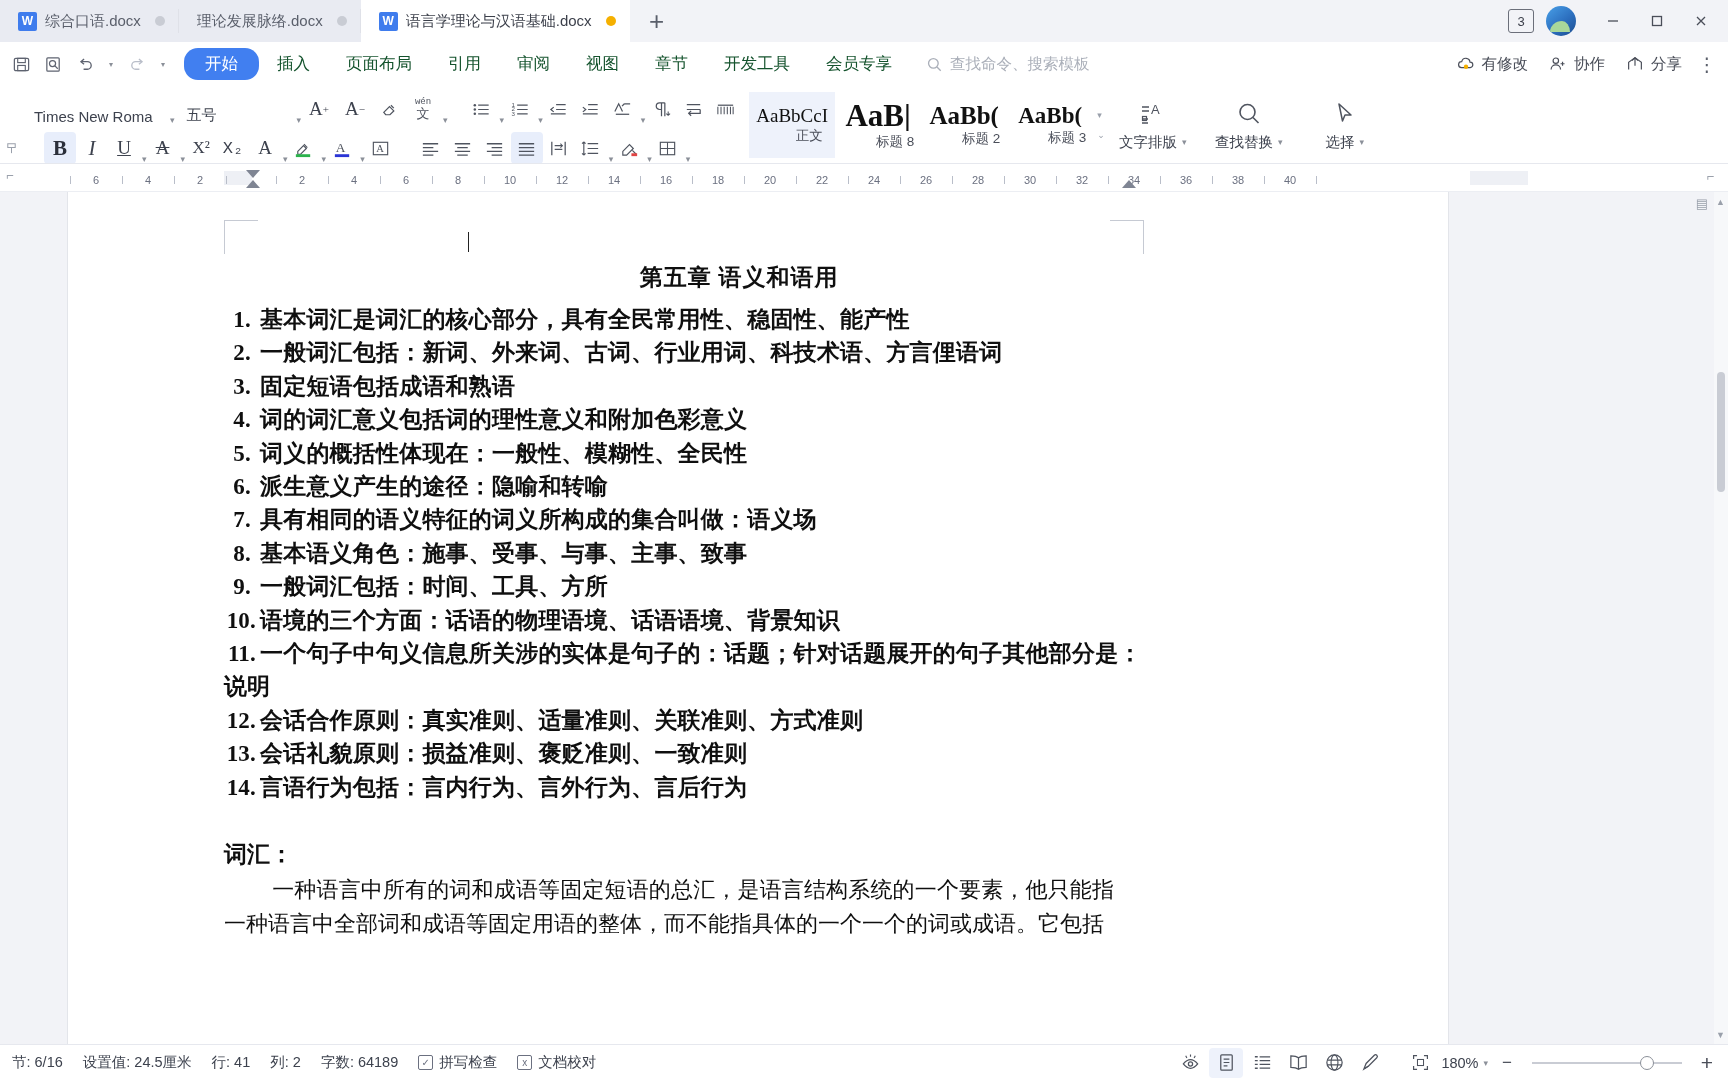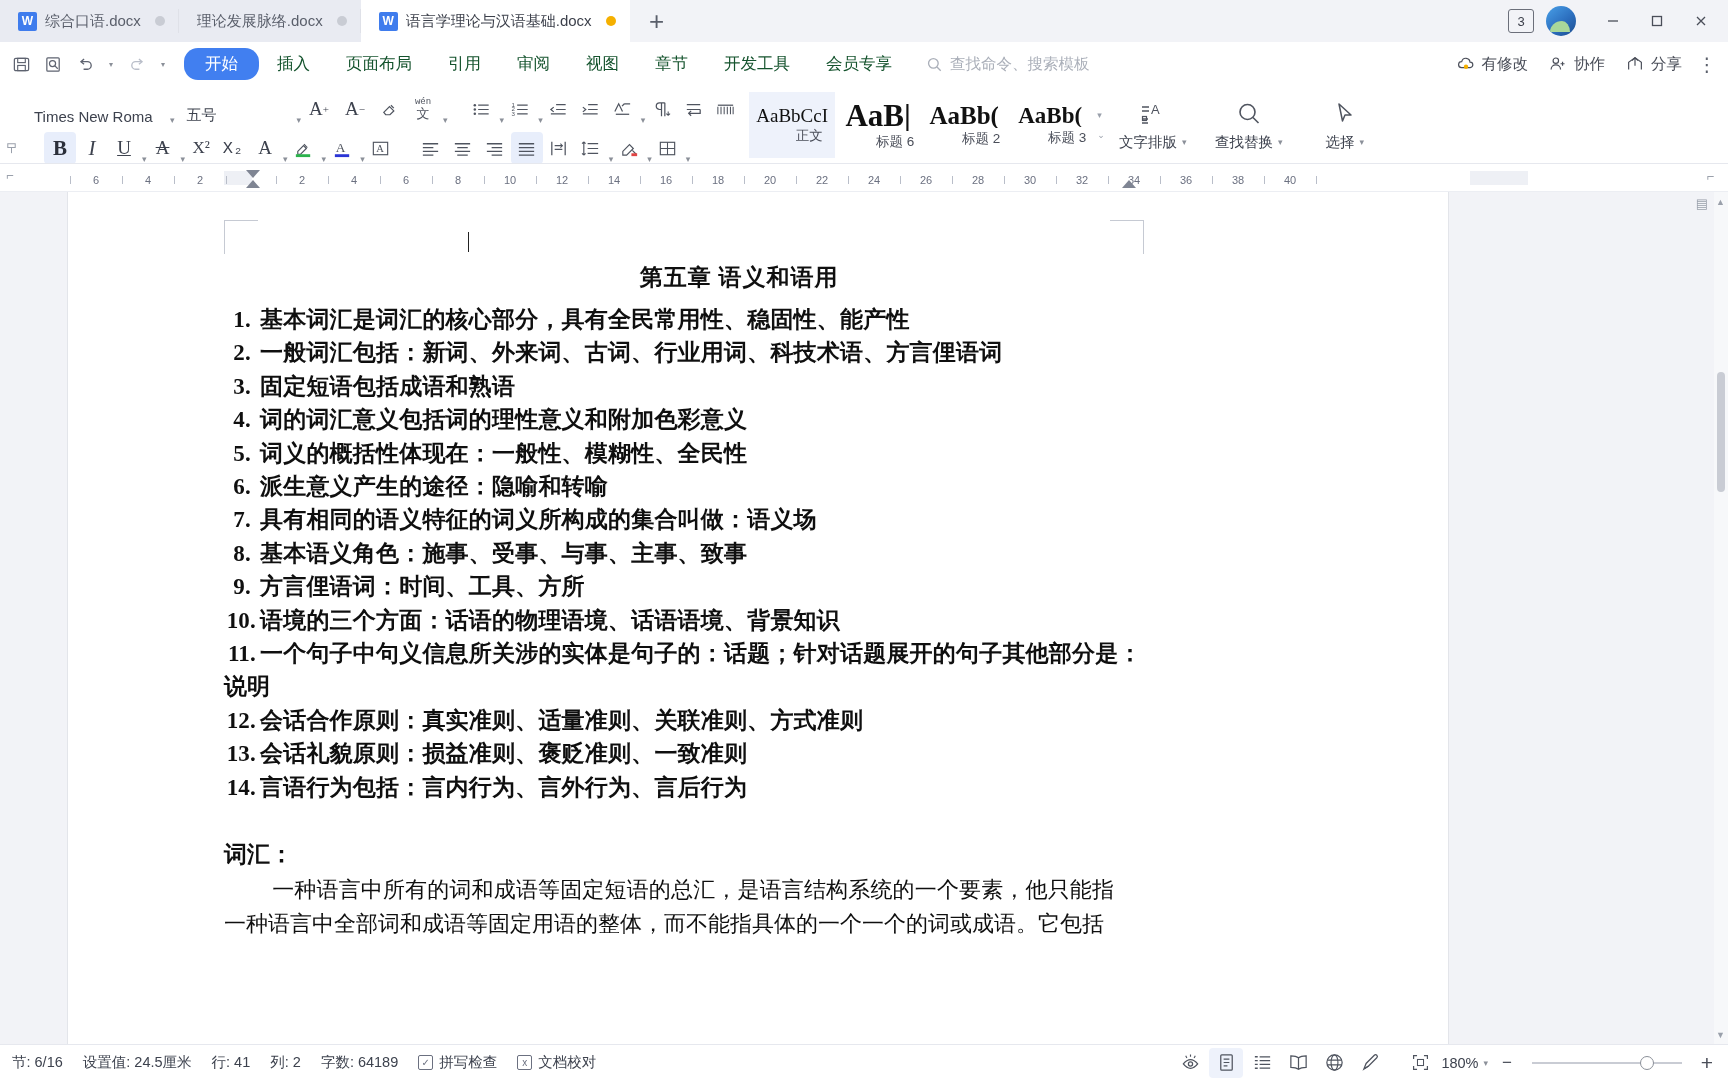--- a/index.html
+++ b/index.html
@@ -584,21 +584,21 @@
       </div>
     </div>
 
     <div class="gallery">
       <div class="gcell sel">
         <div class="gprev p0">AaBbCcI</div>
         <div class="glabel">正文</div>
       </div>
       <div class="gcell">
         <div class="gprev p1">AaB|</div>
-        <div class="glabel">标题 6</div>
+        <div class="glabel">标题 8</div>
       </div>
       <div class="gcell">
         <div class="gprev p2">AaBb(</div>
         <div class="glabel">标题 2</div>
       </div>
       <div class="gcell">
         <div class="gprev p3">AaBb(</div>
         <div class="glabel">标题 3</div>
       </div>
       <div class="gscroll">
@@ -738,21 +738,21 @@
           <div class="oli">
               <span class="num">7.</span>
               <span>具有相同的语义特征的词义所构成的集合叫做：语义场</span>
             </div>
           <div class="oli">
               <span class="num">8.</span>
               <span>基本语义角色：施事、受事、与事、主事、致事</span>
             </div>
           <div class="oli">
               <span class="num">9.</span>
-              <span>方言俚语词：时间、工具、方所</span>
+              <span>一般词汇包括：时间、工具、方所</span>
             </div>
           <div class="oli two">
               <span class="num">10.</span>
               <span>语境的三个方面：话语的物理语境、话语语境、背景知识</span>
             </div>
           <div class="oli two">
               <span class="num">11.</span>
               <span>一个句子中句义信息所关涉的实体是句子的：话题；针对话题展开的句子其他部分是：</span>
             </div>
           <div class="cont-line">说明</div>

